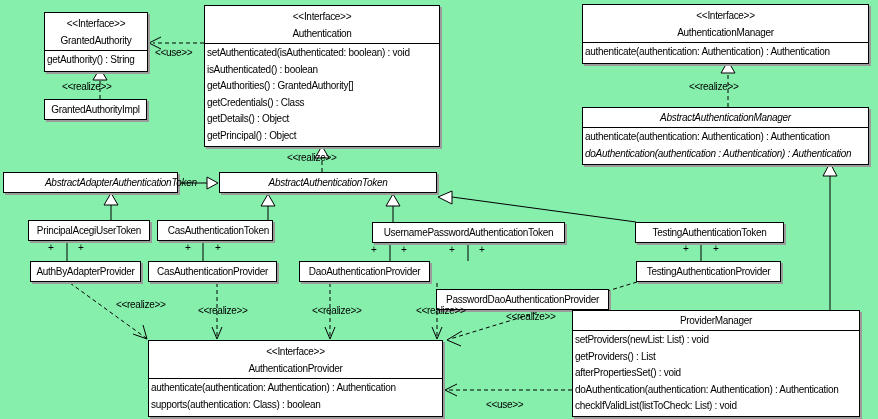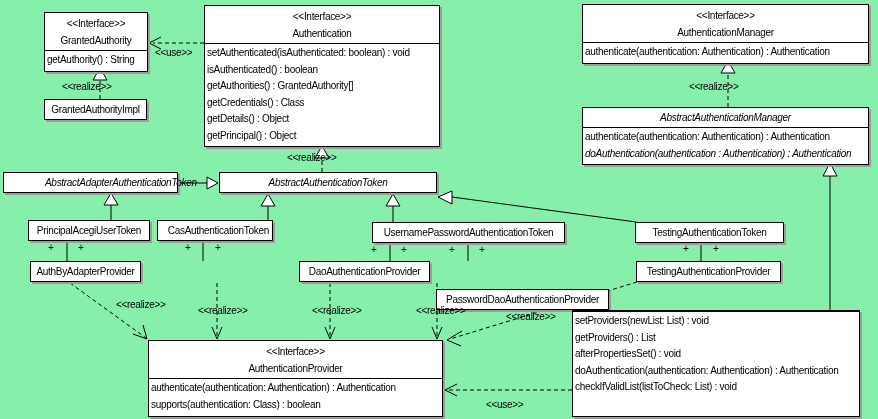--- a/index.html
+++ b/index.html
@@ -182,20 +182,23 @@
   </div>
 
   <div class="box single" style="left:635px;top:222px;width:149px;">
     <span>TestingAuthenticationToken</span>
   </div>
 
   <div class="box single" style="left:12px;top:261px;width:111px;margin-left:18px;">
     <span>AuthByAdapterProvider</span>
   </div>
 
+  <div class="box single" style="left:148px;top:261px;width:129px;">
+    <span>CasAuthenticationProvider</span>
+  </div>
 
   <div class="box single" style="left:299px;top:261px;width:131px;">
     <span>DaoAuthenticationProvider</span>
   </div>
 
   <div class="box single" style="left:436px;top:261px;width:173px;margin-top:28px;">
     <span>PasswordDaoAuthenticationProvider</span>
   </div>
 
   <div class="box single" style="left:636px;top:261px;width:145px;">
@@ -207,20 +210,23 @@
       <span>&lt;&lt;Interface&gt;&gt;</span>
       <span>AuthenticationProvider</span>
     </div>
     <div class="meths">
       <div class="m">authenticate(authentication: Authentication) : Authentication</div>
       <div class="m">supports(authentication: Class) : boolean</div>
     </div>
   </div>
 
   <div class="box" style="left:572px;top:310px;width:288px;height:107px;">
+    <div class="single" style="position:static;border:none;box-shadow:none;">
+      <span>ProviderManager</span>
+    </div>
     <div class="meths">
       <div class="m">setProviders(newList: List) : void</div>
       <div class="m">getProviders() : List</div>
       <div class="m">afterPropertiesSet() : void</div>
       <div class="m">doAuthentication(authentication: Authentication) : Authentication</div>
       <div class="m">checkIfValidList(listToCheck: List) : void</div>
     </div>
   </div>
 
   <span class="lbl" style="left:155px;top:47px;">&lt;&lt;use&gt;&gt;</span>

